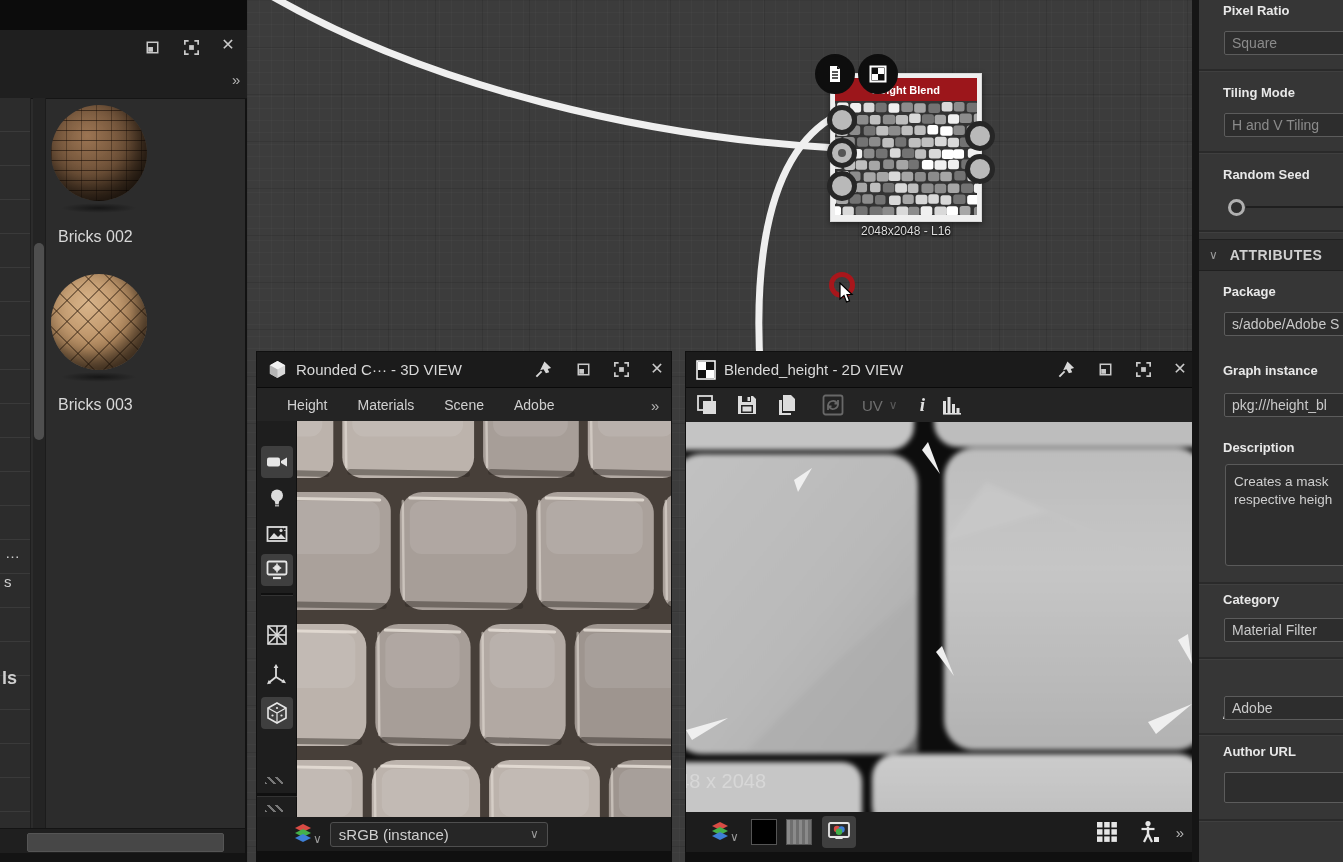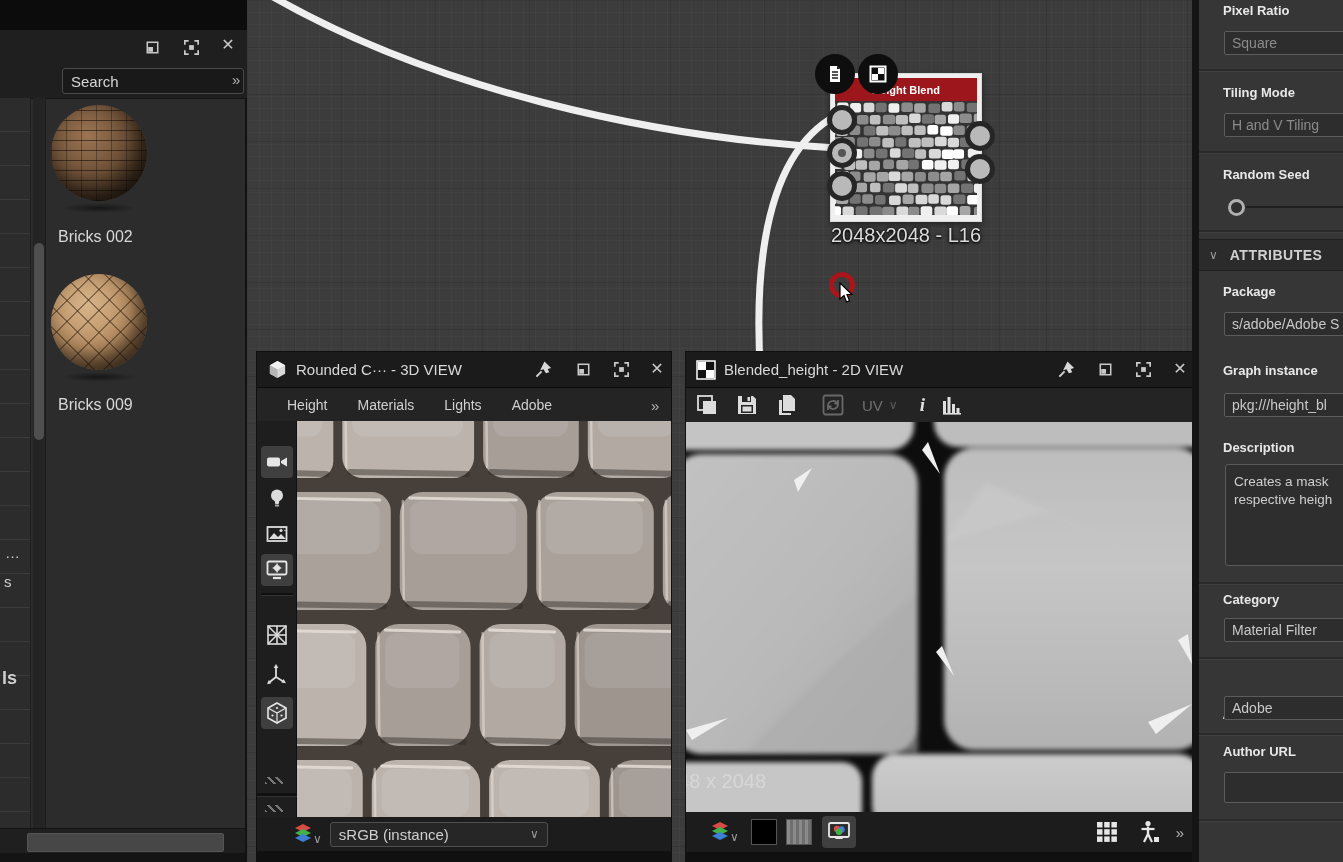--- a/index.html
+++ b/index.html
@@ -20,21 +20,21 @@
         border:1px solid #d9d9d9;box-sizing:border-box;z-index:2;box-shadow:0 2px 6px rgba(0,0,0,.45);}
   #node-header{position:absolute;left:4px;top:4px;right:4px;height:23px;background:#9c161b;
         display:flex;align-items:center;justify-content:center;}
   #node-header span{color:#fff;font-size:11px;font-weight:bold;}
   #node-preview{position:absolute;left:4px;top:27px;width:142px;height:114px;background:#383838;}
   .port{position:absolute;width:20px;height:20px;border-radius:50%;background:#b9b9b9;
         border:5px solid #262626;box-sizing:content-box;z-index:3;}
   .port .dot{position:absolute;left:6px;top:6px;width:8px;height:8px;border-radius:50%;background:#555;}
   .badge{position:absolute;width:36px;height:36px;border-radius:50%;background:#0e0e0e;
          display:flex;align-items:center;justify-content:center;z-index:4;border:2px solid #0e0e0e;}
-  #node-size-label{z-index:2;color:#dcdcdc;font-size:20px;
+  #node-size-label{z-index:2;color:#dcdcdc;font-size:12px;
       text-shadow:0 1px 2px #000,0 0 4px #000;white-space:nowrap;}
   #cursor-ring{width:16px;height:16px;border:5px solid #a8161b;border-radius:50%;z-index:5;}
   #cursor-arrow{z-index:6;}
   
   .panel{background:#c2410c;z-index:7;box-shadow:0 0 0 1px #101010;}
   .titlebar{position:absolute;left:0;top:0;right:0;height:35px;background:#1b1b1b;
             border-bottom:1px solid #0a0a0a;display:flex;align-items:center;}
   .title{color:#d8d8d8;font-size:15px;margin-left:8px;white-space:nowrap;}
   .winbtn{color:#c9c9c9;font-size:16px;line-height:16px;text-align:center;width:20px;cursor:default;}
   .menubar{position:absolute;left:0;top:36px;right:0;height:33px;background:#242424;
@@ -299,21 +299,20 @@
           <rect x="4.5" y="4.5" width="11" height="11" fill="none" stroke="#c9c9c9" stroke-width="1.6"></rect>
           <rect x="5.5" y="9.5" width="5" height="5" fill="#c9c9c9"></rect>
         </svg>
       <svg class="abs" style="left:182px;top:8px;" width="19" height="19" viewBox="0 0 20 20">
           <path d="M3 7 V3 H7 M13 3 H17 V7 M17 13 V17 H13 M7 17 H3 V13" fill="none" stroke="#c9c9c9" stroke-width="1.8"></path>
           <rect x="7.5" y="7.5" width="5" height="5" fill="#c9c9c9"></rect>
         </svg>
       <div class="abs winbtn" style="left:218px;top:7px;">✕</div>
     </div>
     <div id="lp-searchrow" class="abs">
-      <input id="lp-search" class="abs" type="text" placeholder="Search" style="">
       <div class="abs expand-gl" style="left:232px;top:7px;">»</div>
     </div>
 
     <div id="lp-tree" class="abs"></div>
     <div class="abs treelabel" style="left:5px;top:544px;">…</div>
     <div class="abs treelabel" style="left:4px;top:573px;">s</div>
     <div class="abs treelabel" style="left:2px;top:668px;font-weight:bold;font-size:18px;">ls</div>
 
     <div id="lp-vscroll" class="abs">
       <div id="lp-vthumb" class="abs"></div>
@@ -324,21 +323,21 @@
         repeating-linear-gradient(90deg, rgba(18,9,4,.35) 0 1.5px, transparent 1.5px 15px),
         radial-gradient(circle at 38% 32%, #9c7553 0%, #6e5138 45%, #3a2a1c 80%, #1c140d 100%);"></div>
     <div class="abs sphere-shadow" style="left:61px;top:203px;width:76px;"></div>
     <div class="abs bricklabel" style="left:58px;top:228px;">Bricks 002</div>
 
     <div class="abs sphere" style="left:51px;top:274px;background:
         repeating-linear-gradient(45deg, rgba(60,40,22,.5) 0 1.5px, transparent 1.5px 15px),
         repeating-linear-gradient(-45deg, rgba(60,40,22,.5) 0 1.5px, transparent 1.5px 15px),
         radial-gradient(circle at 38% 32%, #d8b48a 0%, #b98f63 50%, #6f5236 85%, #3a2a1a 100%);"></div>
     <div class="abs sphere-shadow" style="left:61px;top:372px;width:76px;"></div>
-    <div class="abs bricklabel" style="left:58px;top:396px;">Bricks 009</div>
+    <div class="abs bricklabel" style="left:58px;top:396px;">Bricks 003</div>
 
     <div id="lp-hscroll" class="abs">
       <div id="lp-hthumb" class="abs"></div>
     </div>
     <div id="lp-below" class="abs"></div>
   </div>
 
   <div id="view3d" class="abs panel">
     <div class="titlebar">
       <svg style="margin-left:10px;" width="21" height="21" viewBox="0 0 22 22">
@@ -357,21 +356,21 @@
         </svg>
       <svg class="abs" style="left:355px;top:8px;" width="19" height="19" viewBox="0 0 20 20">
           <path d="M3 7 V3 H7 M13 3 H17 V7 M17 13 V17 H13 M7 17 H3 V13" fill="none" stroke="#c9c9c9" stroke-width="1.8"></path>
           <rect x="7.5" y="7.5" width="5" height="5" fill="#c9c9c9"></rect>
         </svg>
       <div class="abs winbtn" style="left:390px;top:9px;">✕</div>
     </div>
     <div class="menubar">
       <span class="mi">Height</span>
       <span class="mi">Materials</span>
-      <span class="mi">Lights</span>
+      <span class="mi">Scene</span>
       <span class="mi">Adobe</span>
       <span class="expand-gl abs" style="left:394px;top:9px;">»</span>
     </div>
 
     <div id="v3-toolbar" class="abs">
       <div class="v3t toolbtn tool-active" style="top:25px;">
         <svg width="24" height="24" viewBox="0 0 24 24">
             <rect x="2" y="7.5" width="13" height="9" rx="2" fill="#e6e6e6"></rect>
             <path d="M16 11 L22 7.5 V16.5 L16 13 Z" fill="#e6e6e6"></path>
           </svg>

